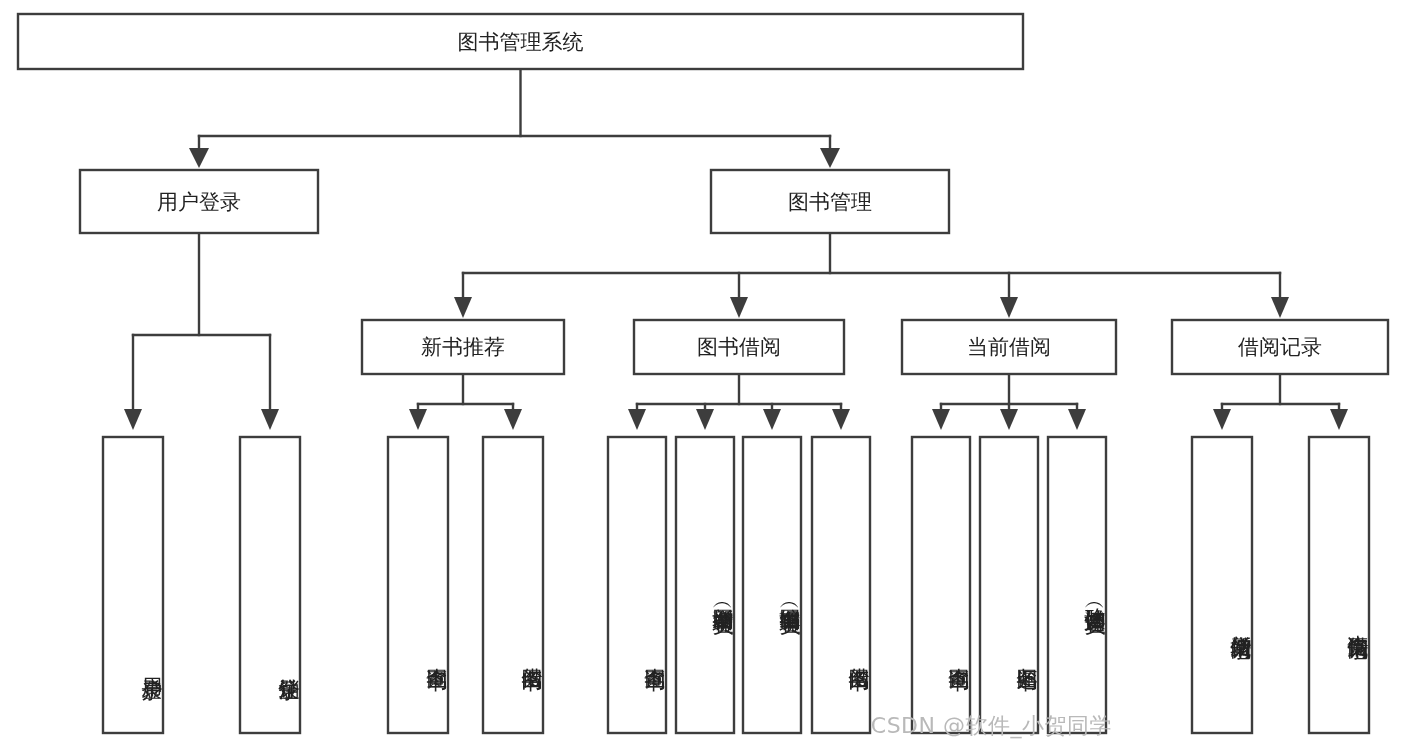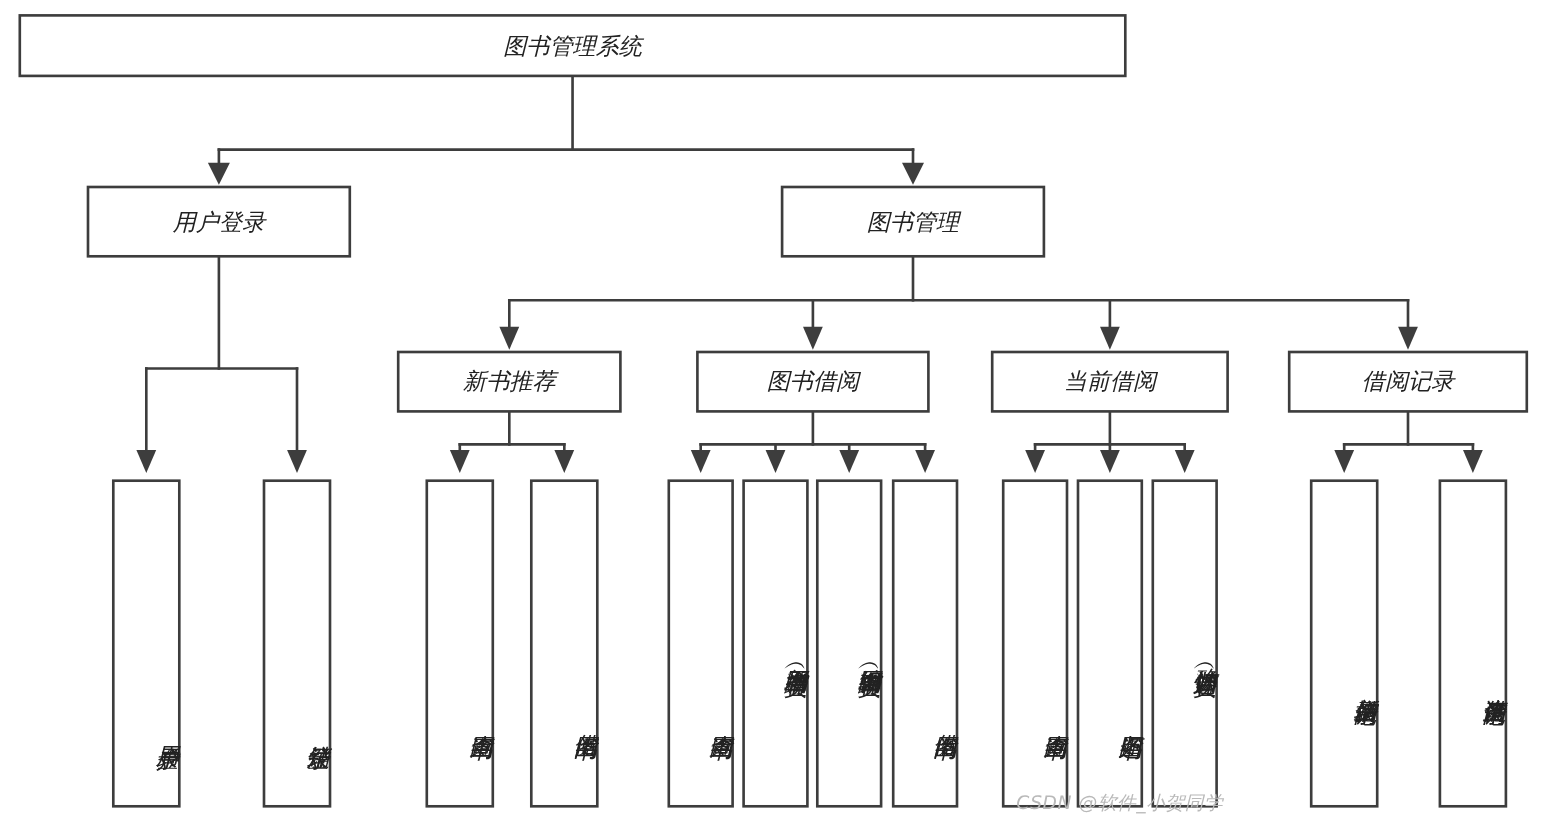--- a/index.html
+++ b/index.html
@@ -11,21 +11,20 @@
     width: 1405px;
     height: 747px;
     overflow: hidden;
     font-family: "DejaVu Sans", "Liberation Sans", sans-serif;
   }
   #diagram-root {
     position: relative;
     width: 1120px;
     height: 747px;
     background: #ffffff;
-    font-style: italic;
   }
   svg.diagram-canvas {
     position: absolute;
     top: 0;
     left: 0;
     width: 1405px;
     height: 747px;
     display: block;
   }
   .node-box {
@@ -63,21 +62,21 @@
     align-items: flex-start;
     justify-content: center;
     white-space: nowrap;
     pointer-events: none;
   }
   .watermark {
     position: absolute;
     right: 8px;
     bottom: 6px;
     font-family: "DejaVu Sans", "Liberation Sans", sans-serif;
-    font-size: 17px;
+    font-size: 22px;
     color: #b9b9b9;
     white-space: nowrap;
     letter-spacing: 0.5px;
   }
 </style>
 </head>
 <body>
 
 <div id="diagram-root">
 

